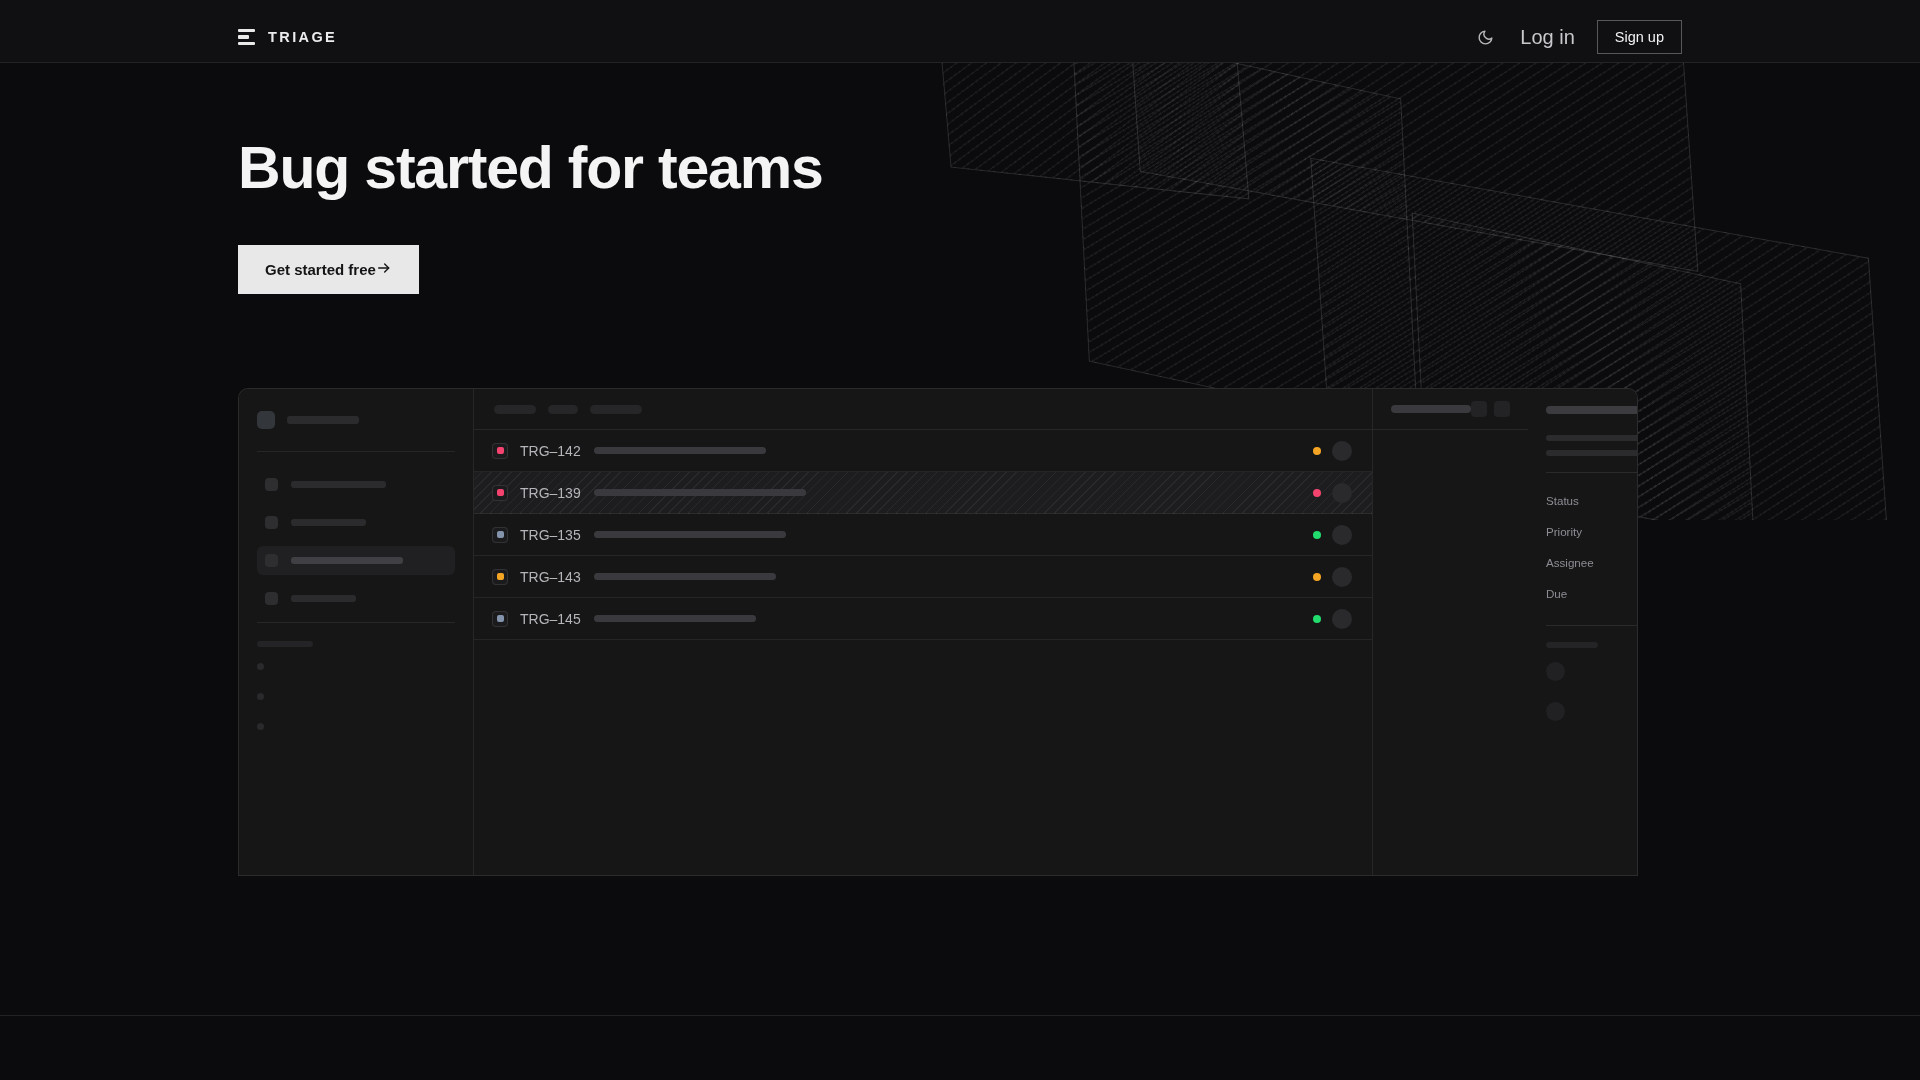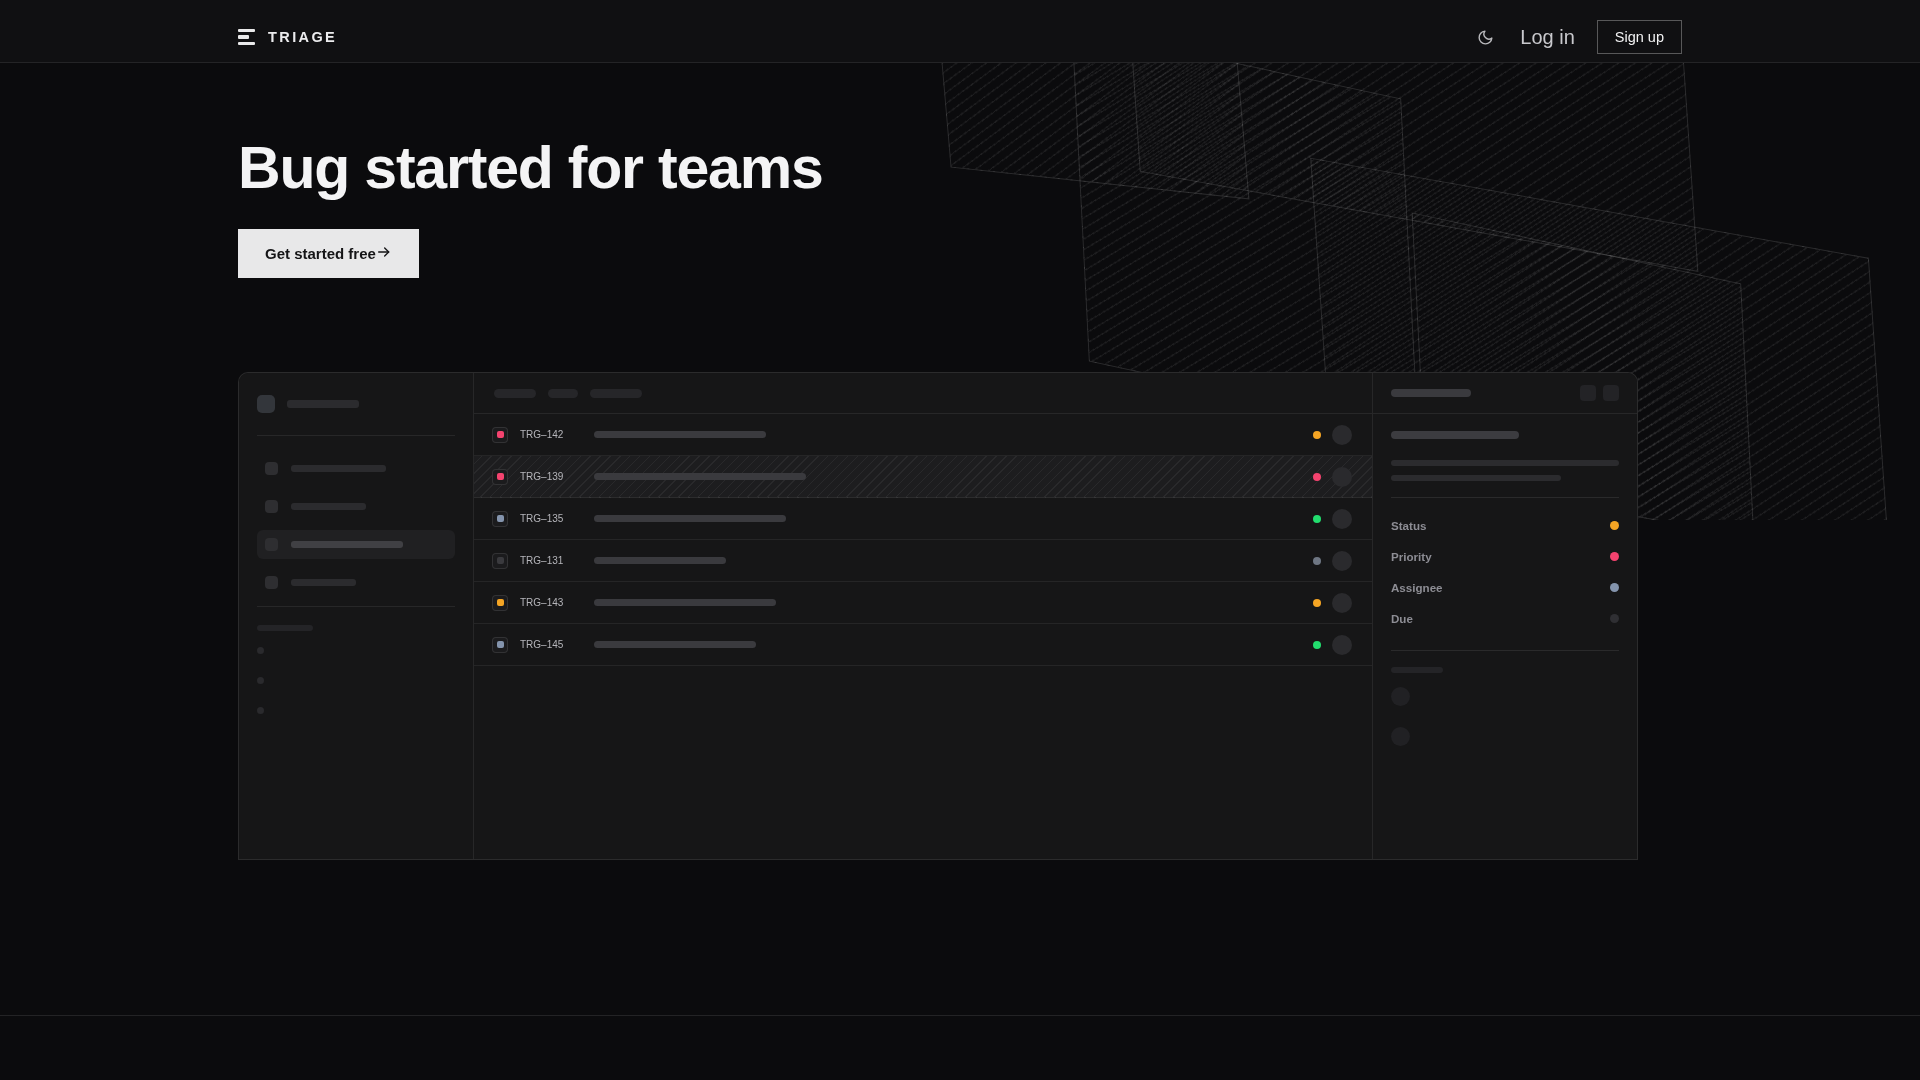--- a/index.html
+++ b/index.html
@@ -70,21 +70,21 @@
   .hero h1 {
     color: #f4f4f5;
     font-size: 59px; line-height: 1.12; font-weight: 700;
     letter-spacing: -1.2px; max-width: 720px;
   }
   .hero p {
     margin-top: 37px;
     color: #8f8f96; font-size: 16.5px; line-height: 1.62; max-width: 470px;
   }
   .cta {
-    margin-top: 28px;
+    margin-top: 44px;
     display: inline-flex; align-items: center; 
     background: #e8e8e9; color: #141416;
     font-size: 15px; font-weight: 600;
     padding: 15px 27px; border: none; cursor: pointer;
     font-family: inherit;
   }
 
   
   .mockup {
     position: relative; z-index: 4;
@@ -140,34 +140,34 @@
       rgba(0,0,0,0) 7px);
   }
   .row-badge {
     width: 16px; height: 16px; border-radius: 4px;
     border: 1px solid rgba(255,255,255,0.10);
     display: flex; align-items: center; justify-content: center;
     flex: 0 0 16px; background: #1b1b1d;
   }
   .row-badge span { width: 7px; height: 7px; border-radius: 2px; display: block; }
   .row-id {
-    color: #b5b5ba; font-size: 10px; margin-left: 12px;
+    color: #b5b5ba; font-size: 14px; margin-left: 12px;
     width: 62px; flex: 0 0 62px;
   }
   .row-title { height: 7px; border-radius: 4px; background: #3a3a3e; margin-left: 12px; }
   .row-right { margin-left: auto; display: flex; align-items: center; gap: 11px; }
   .row-status { width: 8px; height: 8px; border-radius: 50%; }
   .row-avatar { width: 20px; height: 20px; border-radius: 50%; background: #2a2a2d; }
 
   
   .mk-detail {
     width: 265px; flex: 0 0 265px;
     border-left: 1px solid rgba(255,255,255,0.075);
     background: #161617;
-    display: flex; flex-direction: column; font-weight: bold;
+    display: flex; 
   }
   .dt-head {
     height: 41px; display: flex; align-items: center;
     padding: 0 18px; border-bottom: 1px solid rgba(255,255,255,0.075);
   }
   .dt-head-title { height: 8px; width: 80px; border-radius: 4px; background: #3a3a3e; }
   .dt-head-btns { margin-left: auto; display: flex; gap: 7px; }
   .dt-btn { width: 16px; height: 16px; border-radius: 4px; background: #232326; cursor: pointer; }
   .dt-body { padding: 17px 18px 0; }
   .dt-title { height: 8px; width: 128px; border-radius: 4px; background: #3c3c40; margin-bottom: 21px; }
@@ -304,31 +304,20 @@
             </div>
             <div class="row-id">TRG–135</div>
             <div class="row-title" style="width:192px"></div>
             <div class="row-right">
               <div class="row-status" style="background:#22dd6e"></div>
               <div class="row-avatar"></div>
             </div>
           </div>
           <div class="row">
             <div class="row-badge">
-              <span style="background:#3a3a3e"></span>
-            </div>
-            <div class="row-id">TRG–131</div>
-            <div class="row-title" style="width:132px"></div>
-            <div class="row-right">
-              <div class="row-status" style="background:#6e7683"></div>
-              <div class="row-avatar"></div>
-            </div>
-          </div>
-          <div class="row">
-            <div class="row-badge">
               <span style="background:#f5a524"></span>
             </div>
             <div class="row-id">TRG–143</div>
             <div class="row-title" style="width:182px"></div>
             <div class="row-right">
               <div class="row-status" style="background:#f5a524"></div>
               <div class="row-avatar"></div>
             </div>
           </div>
           <div class="row">

